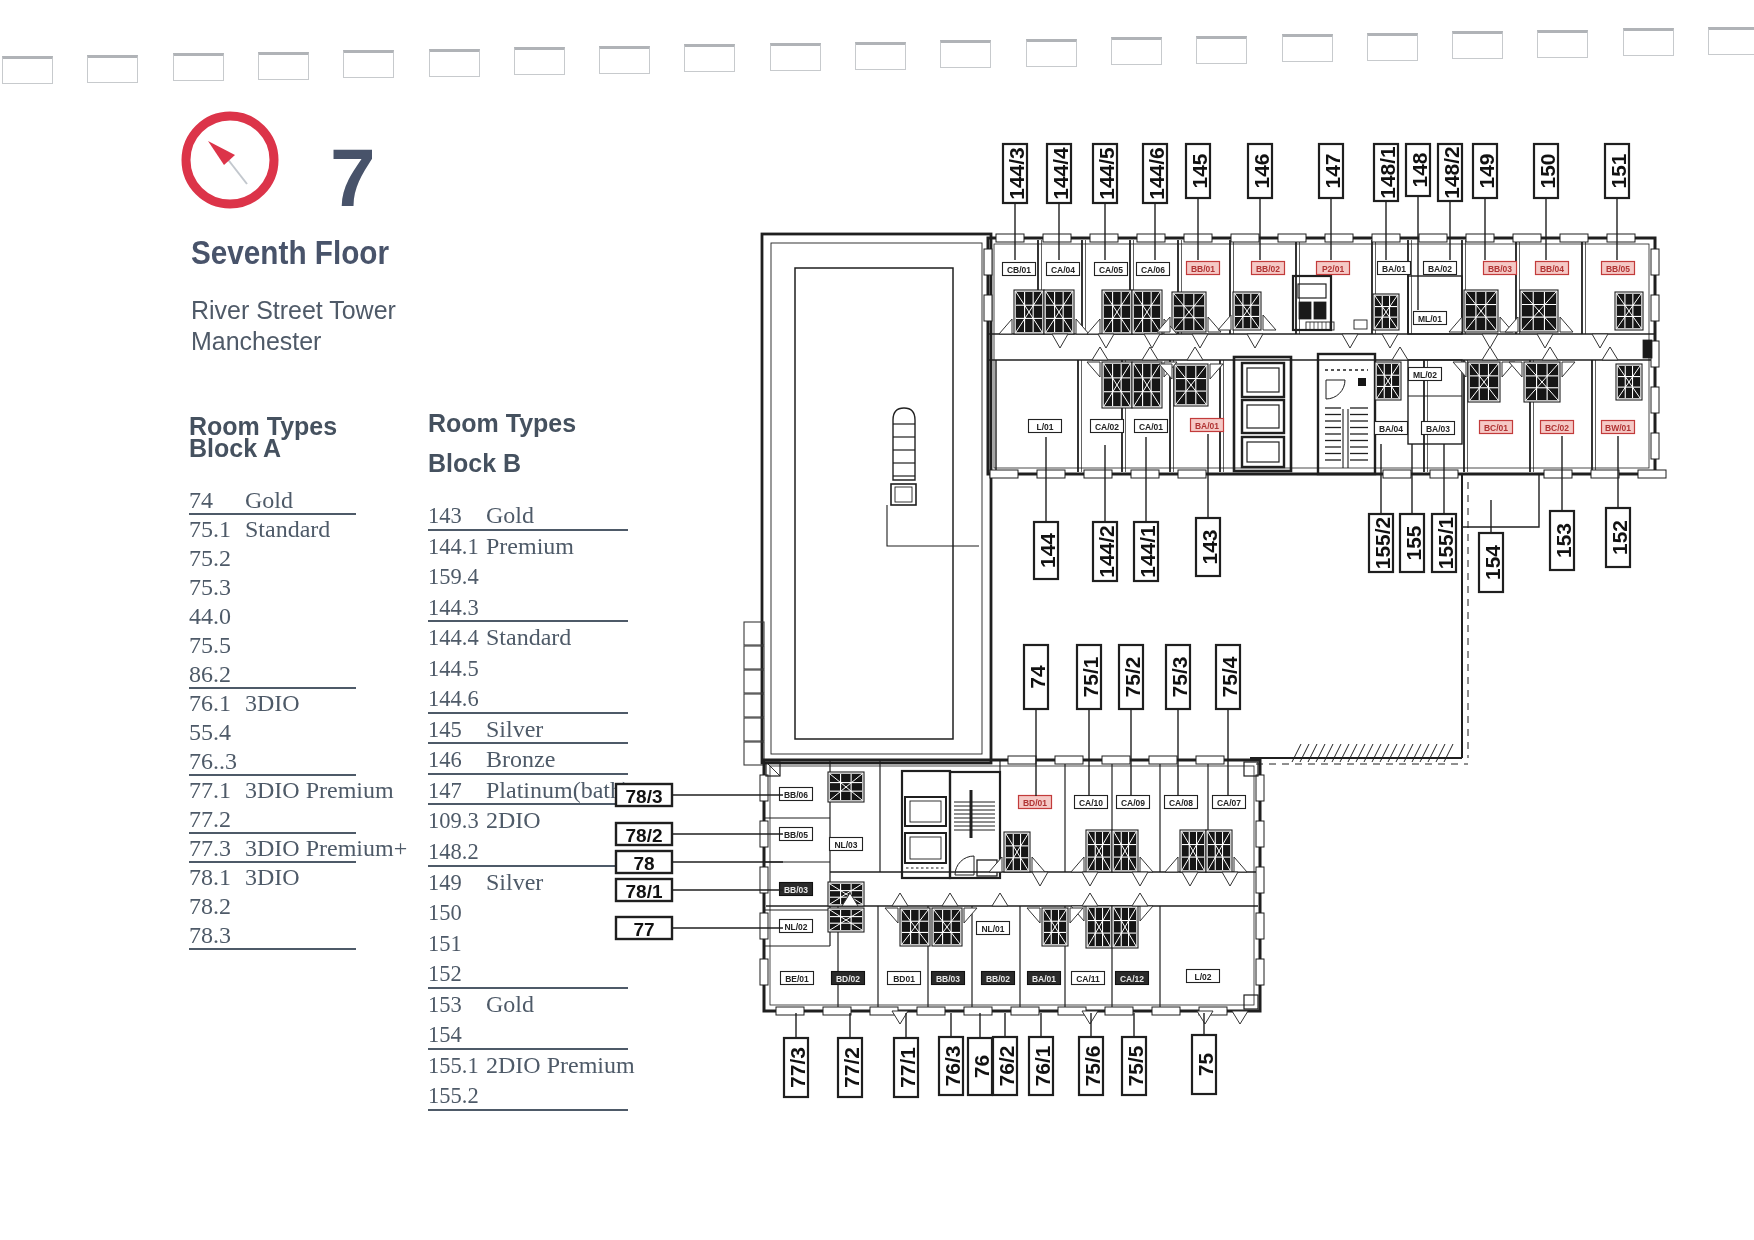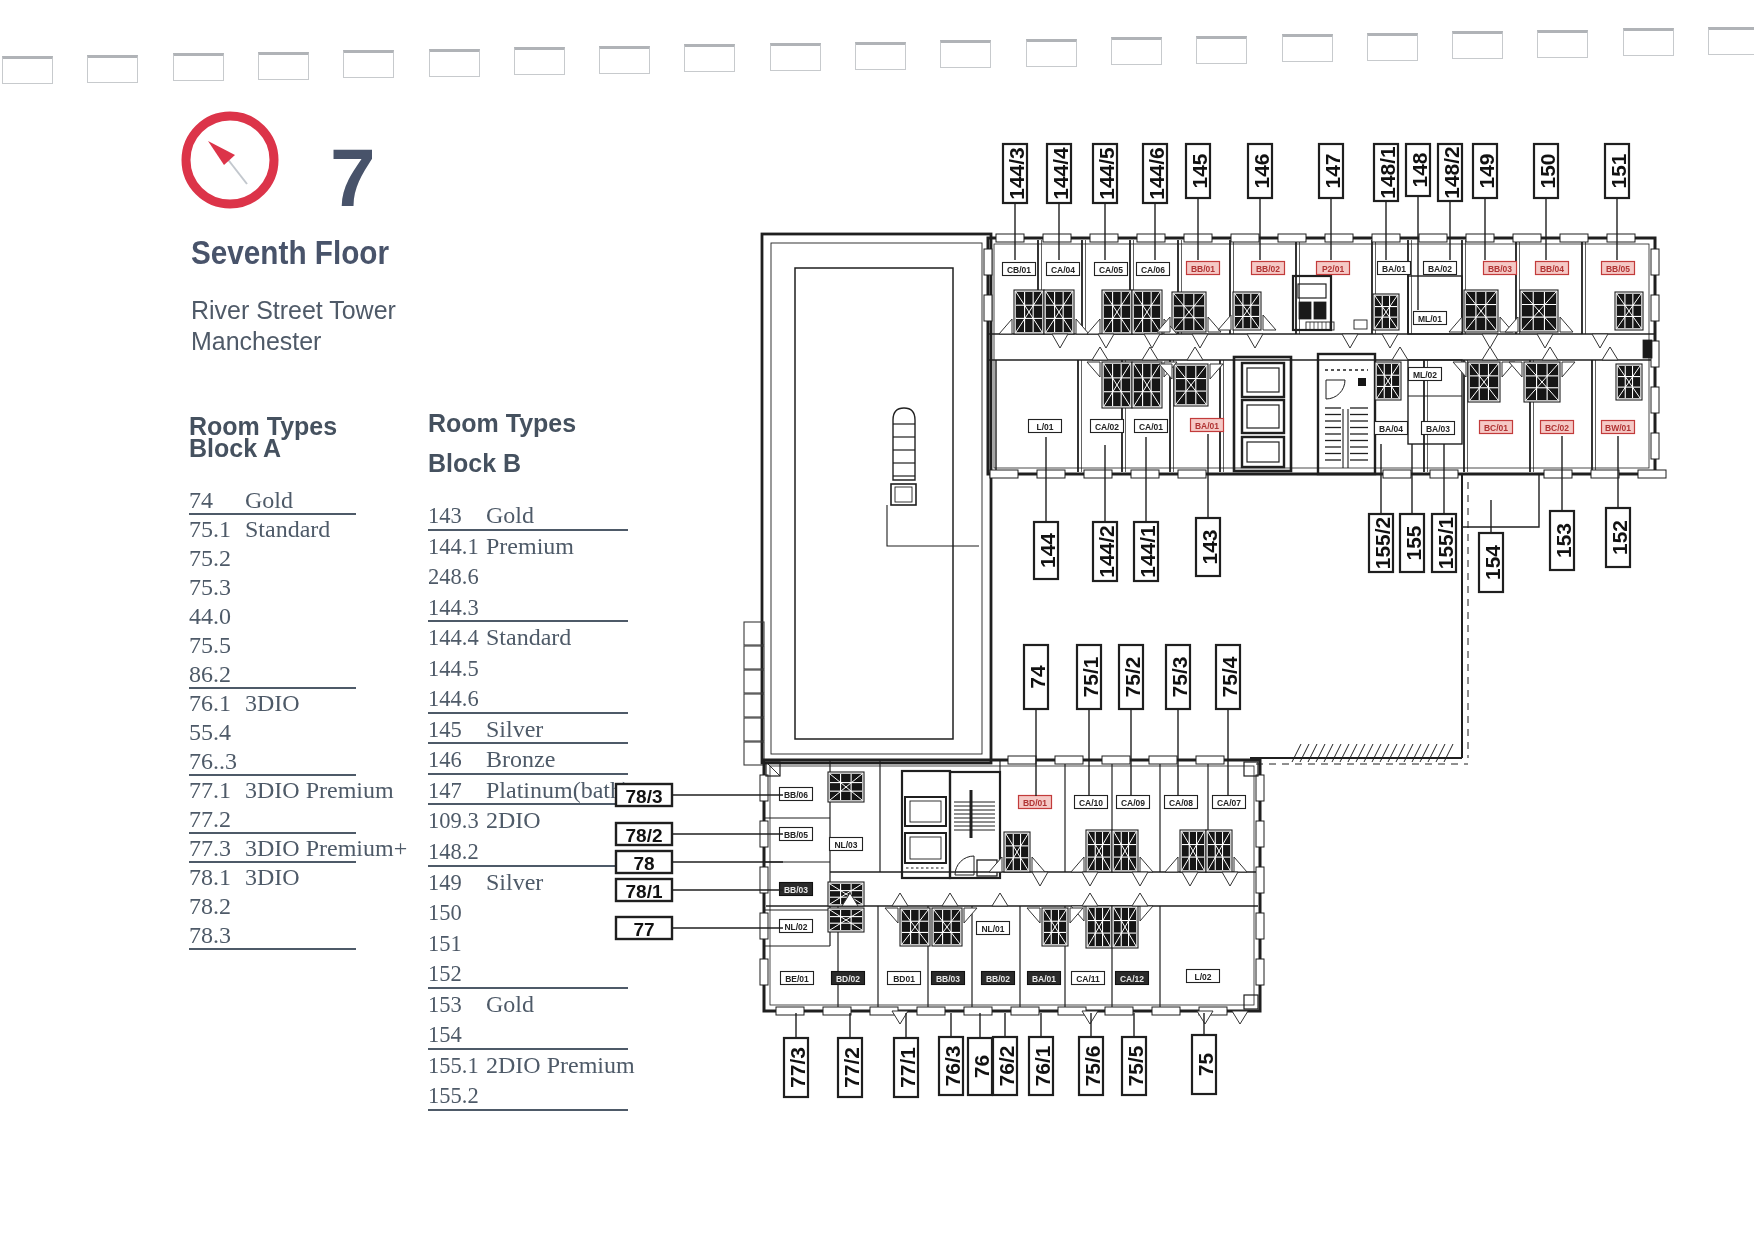--- a/index.html
+++ b/index.html
@@ -66,21 +66,21 @@
 <div class="it" style="--ulw:167px"><span class="n">78.2</span></div>
 <div class="it u" style="--ulw:167px"><span class="n">78.3</span></div>
   </div>
 </div>
 <div class="col colB" style="left:428px;top:0;">
   <div class="hd" style="position:absolute;left:0;top:411px;">Room Types</div>
   <div class="hd" style="position:absolute;left:0;top:451px;">Block B</div>
   <div style="position:absolute;left:0;top:484px;margin-top:16px;--pitch:30.55px;">
 <div class="it u" style="--ulw:200px"><span class="n">143</span>Gold</div>
 <div class="it" style="--ulw:200px"><span class="n">144.1</span>Premium</div>
-<div class="it" style="--ulw:200px"><span class="n">248.6</span></div>
+<div class="it" style="--ulw:200px"><span class="n">159.4</span></div>
 <div class="it u" style="--ulw:200px"><span class="n">144.3</span></div>
 <div class="it" style="--ulw:200px"><span class="n">144.4</span>Standard</div>
 <div class="it" style="--ulw:200px"><span class="n">144.5</span></div>
 <div class="it u" style="--ulw:200px"><span class="n">144.6</span></div>
 <div class="it u" style="--ulw:200px"><span class="n">145</span>Silver</div>
 <div class="it u" style="--ulw:200px"><span class="n">146</span>Bronze</div>
 <div class="it u" style="--ulw:200px"><span class="n">147</span>Platinum(bath)</div>
 <div class="it" style="--ulw:200px"><span class="n">109.3</span>2DIO</div>
 <div class="it u" style="--ulw:200px"><span class="n">148.2</span></div>
 <div class="it" style="--ulw:200px"><span class="n">149</span>Silver</div>

